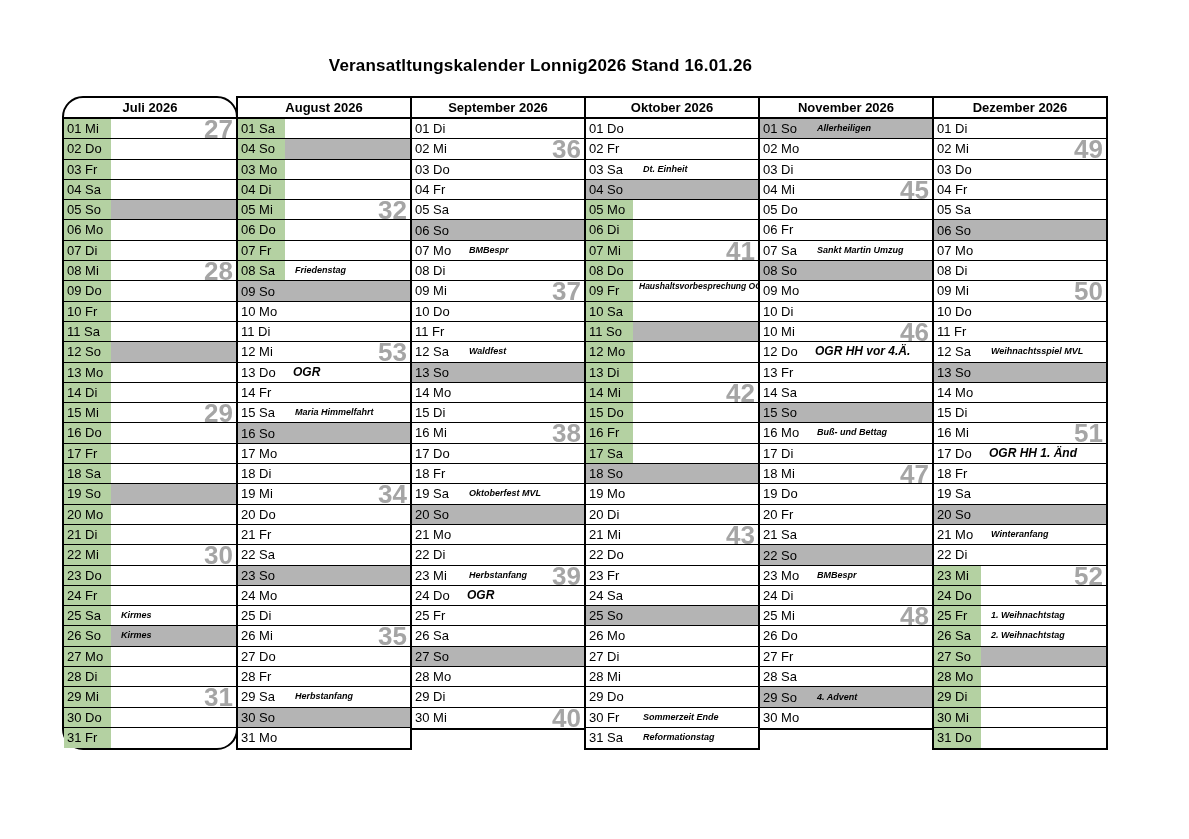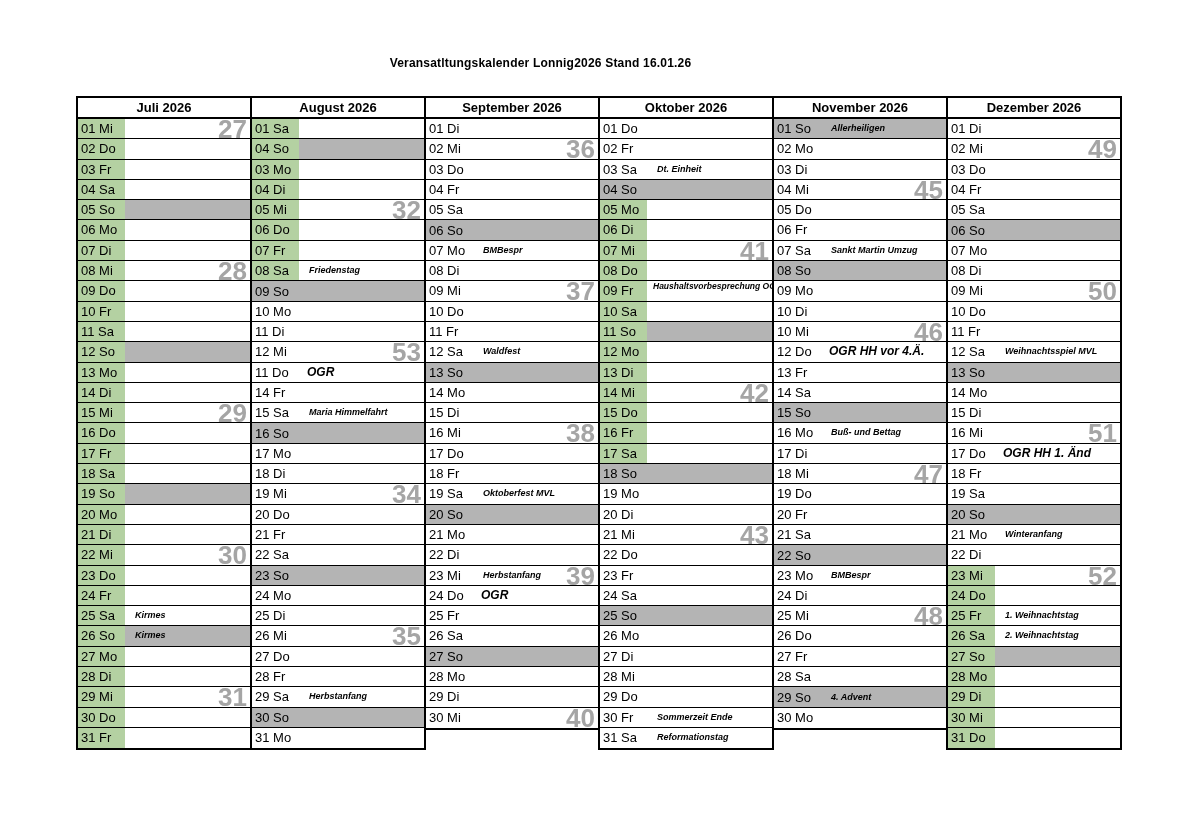--- a/index.html
+++ b/index.html
@@ -15,42 +15,42 @@
     height: 839px;
     background: #ffffff;
     overflow: hidden;
   }
   .page-title {
     position: absolute;
     top: 56px;
     left: 0;
     width: 1081px;
     text-align: center;
-    font-size: 12px;
+    font-size: 17px;
     font-weight: bold;
     letter-spacing: 0.2px;
     white-space: pre;
   }
   .calendar {
     position: absolute;
     top: 96px;
     left: 62px;
     width: 1046px;
     display: flex;
     align-items: flex-start;
   }
   .month {
     flex: none;
     width: 176px;
     box-sizing: border-box;
     border: 2px solid #000;
     background: #fff;
     margin-left: -2px;
   }
-  .month:first-child { margin-left: 14px; }
+  .month:first-child { margin-left: 0; border-radius: 21px; }
   .month-header {
     height: 19px;
     line-height: 19px;
     border-bottom: 2px solid #000;
     text-align: center;
     font-size: 13px;
     font-weight: bold;
   }
   .day-row {
     position: relative;
@@ -303,21 +303,21 @@
         <div class="day-row">
           <div class="date-cell">11 Di</div>
           <div class="event-area"></div>
         </div>
         <div class="day-row">
           <div class="date-cell">12 Mi</div>
           <div class="event-area"></div>
           <span class="week-number">53</span>
         </div>
         <div class="day-row">
-          <div class="date-cell">11 Do</div>
+          <div class="date-cell">13 Do</div>
           <div class="event-area">
             <span class="event-label big">OGR</span>
           </div>
         </div>
         <div class="day-row">
           <div class="date-cell">14 Fr</div>
           <div class="event-area"></div>
         </div>
         <div class="day-row">
           <div class="date-cell">15 Sa</div>

